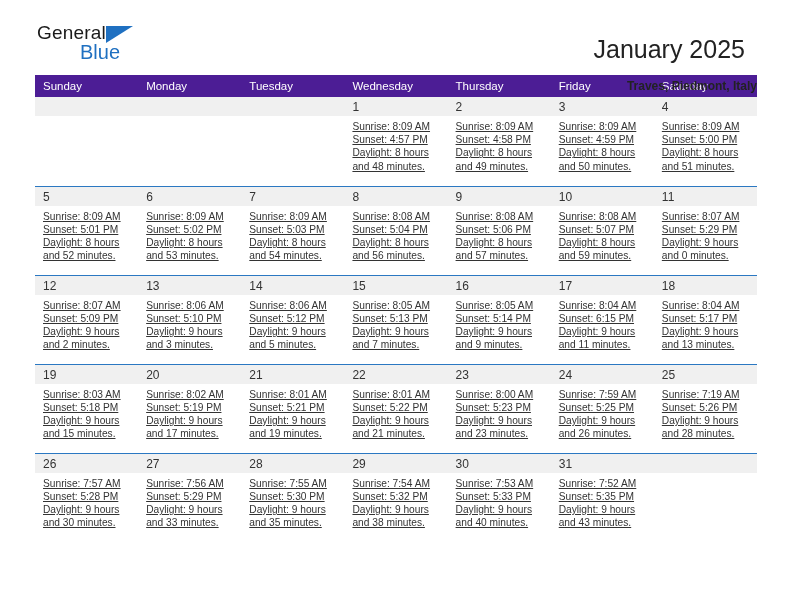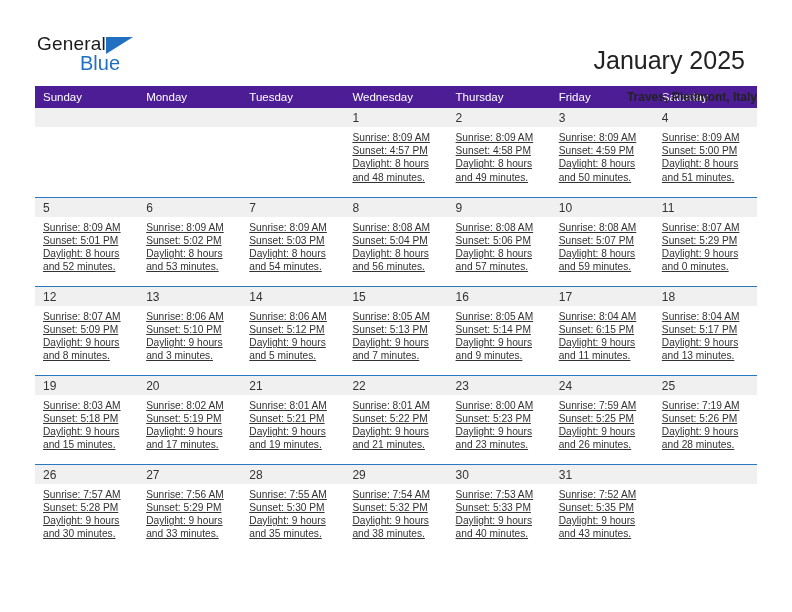--- a/index.html
+++ b/index.html
@@ -12,21 +12,21 @@
     height: 612px;
     font-family: "Liberation Sans", sans-serif;
     color: #222222;
     overflow: hidden;
   }
   .page {
     position: relative;
     width: 792px;
     height: 612px;
     box-sizing: border-box;
-    padding: 11px 35px;
+    padding: 0 35px;
   }
 
   
   .header {
     position: relative;
     height: 75px;
     padding-top: 22px;
     box-sizing: border-box;
   }
   .logo {
@@ -302,21 +302,21 @@
           </td>
         </tr>
         <tr>
           <td>
             <div class="cell">
               <div class="daynum">12</div>
               <div class="details">
                 <div>Sunrise: 8:07 AM</div>
                 <div>Sunset: 5:09 PM</div>
                 <div>Daylight: 9 hours</div>
-                <div>and 8 minutes.</div>
+                <div>and 2 minutes.</div>
               </div>
             </div>
           </td>
           <td>
             <div class="cell">
               <div class="daynum">13</div>
               <div class="details">
                 <div>Sunrise: 8:06 AM</div>
                 <div>Sunset: 5:10 PM</div>
                 <div>Daylight: 9 hours</div>

